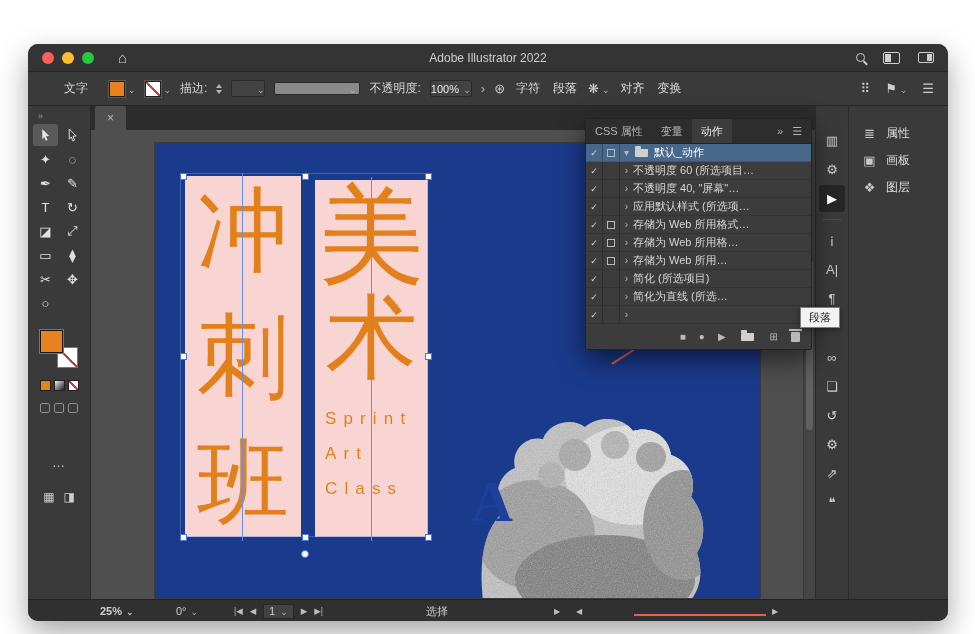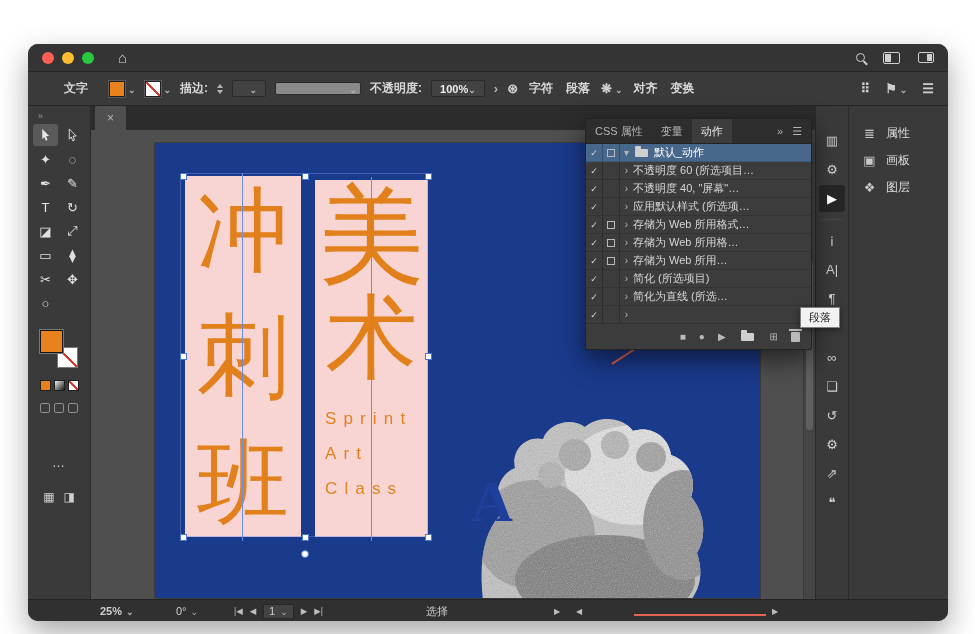--- a/index.html
+++ b/index.html
@@ -18,34 +18,34 @@
   .tb-right{margin-left:auto;display:flex;align-items:center;gap:18px;z-index:2;}
   .icon-search{width:9px;height:9px;border:1.5px solid #cfcfcf;border-radius:50%;position:relative;display:inline-block;}
   .icon-search::after{content:"";position:absolute;width:5px;height:1.5px;background:#cfcfcf;transform:rotate(45deg);right:-4px;bottom:-2px;}
   .icon-docs{width:17px;height:12px;border:1px solid #cfcfcf;border-radius:2px;position:relative;display:inline-block;}
   .icon-docs::before{content:"";position:absolute;left:1px;top:1px;bottom:1px;width:6px;background:#cfcfcf;}
   .icon-screen{width:16px;height:11px;border:1px solid #cfcfcf;border-radius:2px;position:relative;display:inline-block;}
   .icon-screen::before{content:"";position:absolute;right:1px;top:1px;bottom:1px;width:5px;background:#cfcfcf;}
 
   
   .controlbar{position:absolute;left:0;top:28px;right:0;height:34px;background:#3a3a3a;border-bottom:1px solid #262626;
-    display:flex;align-items:center;padding:0 14px 0 36px;gap:9px;font-size:12px;font-weight:bold;}
+    display:flex;align-items:center;padding:0 14px 0 36px;gap:9px;font-size:12px;}
   .cb-label{color:#d8d8d8;white-space:nowrap;}
   .ctx{margin-right:12px;}
   .swgroup{display:inline-flex;align-items:center;gap:3px;}
   .cswatch{width:16px;height:16px;border:1px solid #1f1f1f;box-shadow:0 0 0 1px #5a5a5a;display:inline-block;}
   .cswatch.fill{background:var(--accent,#e8821e);}
   .cswatch.none{background:#fff;background-image:linear-gradient(45deg,transparent 44%,#d63b2f 44%,#d63b2f 56%,transparent 56%);}
   .caret::after{content:"⌄";font-size:9px;color:#b5b5b5;line-height:1;}
   .spinner{display:inline-flex;flex-direction:column;gap:2px;}
   .spinner i{display:block;width:0;height:0;border-left:3px solid transparent;border-right:3px solid transparent;}
   .spinner i.up{border-bottom:4px solid #b5b5b5;}
   .spinner i.dn{border-top:4px solid #b5b5b5;}
   .cfield{height:17px;min-width:42px;background:#424242;border:1px solid #2a2a2a;border-radius:2px;
-    display:inline-flex;align-items:center;justify-content:space-between;padding:0 8px;font-size:11px;color:#ececec;}
+    display:inline-flex;align-items:center;justify-content:space-between;padding:0 0;font-size:11px;color:#ececec;}
   .cfield.small{min-width:34px;}
   .cprofile{height:13px;width:86px;background:#8a8a8a;border:1px solid #2a2a2a;border-radius:2px;
     display:inline-flex;align-items:center;justify-content:flex-end;padding:0 3px;}
   .chev::after{content:"›";color:#b5b5b5;font-size:13px;}
   .cb-icon{color:#cfcfcf;font-size:13px;line-height:1;}
   .cb-btn{color:#d8d8d8;padding:0 2px;white-space:nowrap;}
   .cb-right{margin-left:auto;display:flex;align-items:center;gap:15px;}
 
   
   .appbody{position:absolute;left:0;top:62px;right:0;bottom:22px;}
@@ -172,20 +172,21 @@
 </head>
 <body>
 
 <div class="window">
 
   <div class="titlebar">
     <span class="tl red"></span>
     <span class="tl yellow"></span>
     <span class="tl green"></span>
     <span class="home">⌂</span>
+    <div class="title">Adobe Illustrator 2022</div>
     <div class="tb-right">
       <span class="icon-search"></span>
       <span class="icon-docs"></span>
       <span class="icon-screen"></span>
     </div>
   </div>
 
   <div class="controlbar">
     <span class="cb-label ctx">文字</span>
     <span class="swgroup">

